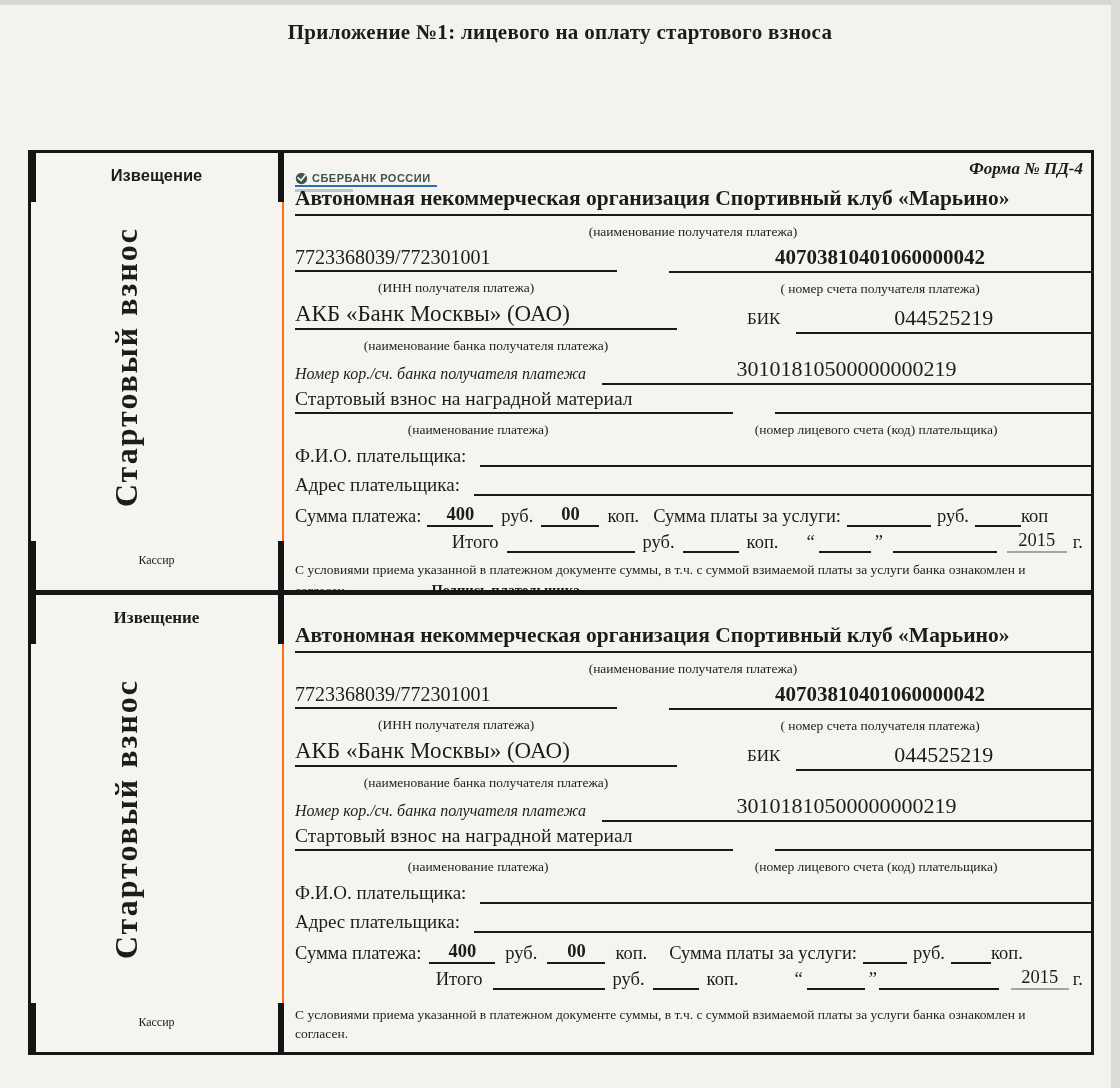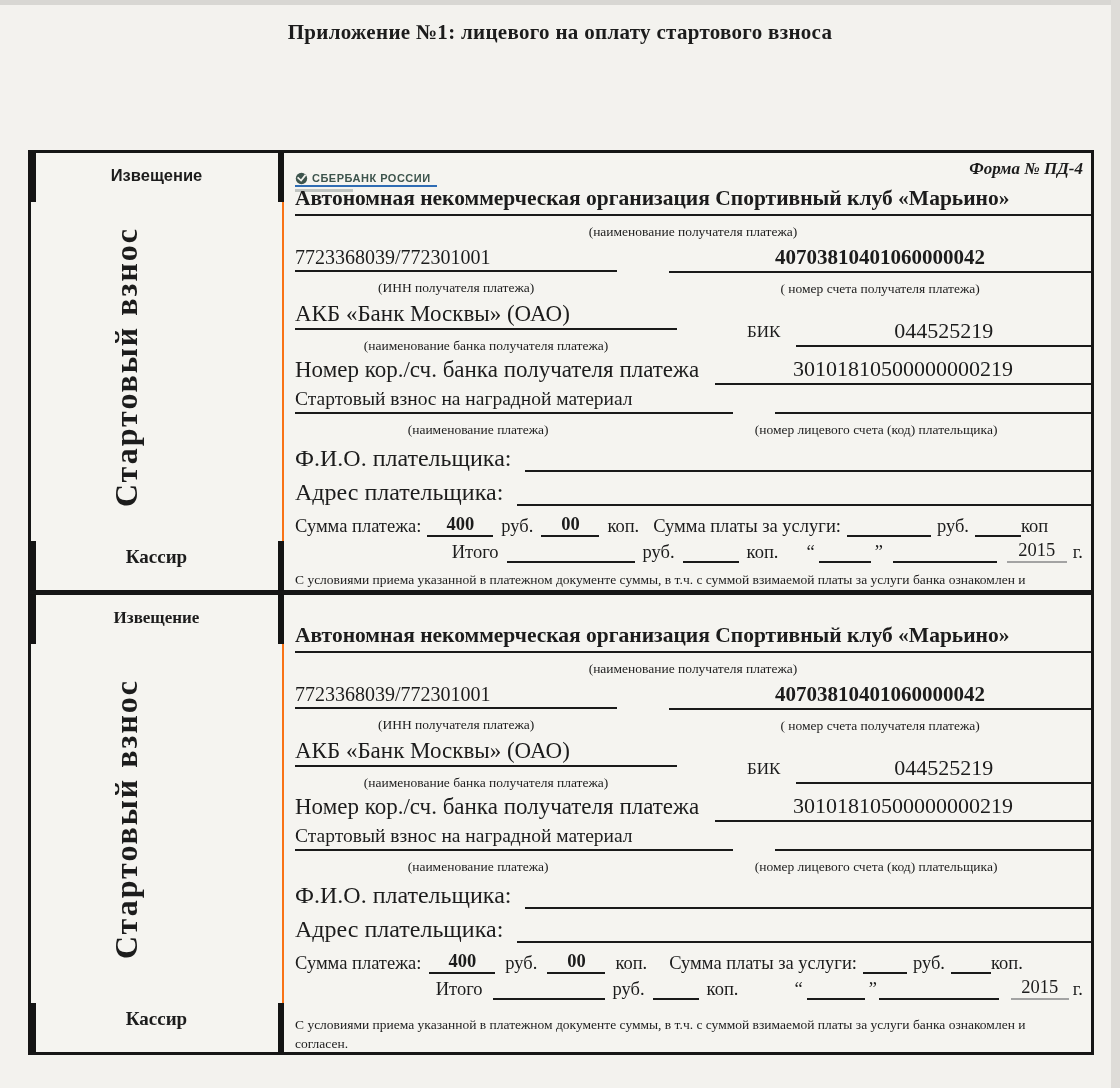--- a/index.html
+++ b/index.html
@@ -23,21 +23,21 @@
 
   
   .left-cell{width:253px;flex:none;border-right:2px solid #f97316;position:relative;box-sizing:border-box;}
   .side-top{margin-top:13px;text-align:center;font-weight:bold;font-size:17px;}
   .sans{font-family:"Liberation Sans","DejaVu Sans",sans-serif;font-size:16.5px;}
   .stub{
     position:absolute;left:95px;top:49%;
     transform:translate(-50%,-50%) rotate(-90deg);
     font-weight:bold;font-size:32px;letter-spacing:2px;white-space:nowrap;
   }
-  .side-bottom{position:absolute;bottom:22px;left:0;width:100%;text-align:center;font-weight:bold;font-size:19px;}
+  .side-bottom{position:absolute;bottom:22px;left:0;width:100%;text-align:center;font-weight:normal;font-size:12px;}
   .cmark{position:absolute;background:#141414;}
   .cm-tl{left:-1px;top:-1px;width:6px;height:50px;}
   .cm-tr{right:-2px;top:-1px;width:6px;height:50px;}
   .cm-bl{left:-1px;bottom:-1px;width:6px;height:50px;}
   .cm-br{right:-2px;bottom:-1px;width:6px;height:50px;}
 
   
   .right-cell{flex:1;box-sizing:border-box;padding:3px 0 0 11px;position:relative;overflow:hidden;}
 
   .hdr-row{display:flex;justify-content:space-between;align-items:flex-start;height:29px;padding-right:8px;}
@@ -55,38 +55,38 @@
   .pair-row{display:flex;margin-top:5px;align-items:center;gap:24px;}
   .pair-left{width:44%;box-sizing:border-box;padding-right:28px;}
   .pair-right{flex:1;}
   .val{border-bottom:2px solid #1a1a1a;padding-bottom:1px;}
   .inn{font-size:20px;}
   .acc{font-weight:bold;font-size:21px;text-align:center;}
 
   .bank-row{display:flex;margin-top:3px;align-items:flex-start;}
   .bank-left{width:48%;box-sizing:border-box;}
   .bank{font-size:23px;}
-  .bank-right{flex:1;display:flex;align-items:flex-end;padding-left:70px;margin-top:17px;}
+  .bank-right{flex:1;display:flex;align-items:flex-end;padding-left:70px;margin-top:4px;}
   .bik-label{font-size:17px;padding-bottom:5px;}
   .bik{flex:1;font-size:22px;text-align:center;margin-left:16px;}
 
   .corr-row{display:flex;align-items:flex-end;margin-top:2px;}
-  .corr-label{font-size:23px;white-space:nowrap;padding-bottom:2px;}
+  .corr-label{font-size:16px;white-space:nowrap;padding-bottom:2px;font-style:italic;}
   .corr{flex:1;margin-left:16px;font-size:22px;text-align:center;}
 
   .payment-row{display:flex;align-items:flex-end;margin-top:3px;}
   .payment-name{font-size:19.5px;border-bottom:2px solid #1a1a1a;flex:0 0 55%;padding-bottom:2px;box-sizing:border-box;}
   .blank-line{border-bottom:2px solid #1a1a1a;height:18px;}
   .personal-acc{flex:1;margin-left:42px;}
   .caption-row{display:flex;}
   .caption-row .c1{width:46%;}
   .caption-row .c2{flex:1;}
 
   .field-row{display:flex;align-items:flex-end;margin-top:7px;}
-  .field-label{font-size:24px;white-space:nowrap;}
+  .field-label{font-size:19px;white-space:nowrap;}
   .blank-fill{flex:1;border-bottom:2px solid #1a1a1a;height:17px;margin-left:14px;}
 
   .amount-row,.total-row{display:flex;align-items:flex-end;font-size:18.5px;white-space:nowrap;padding-right:8px;}
   .amount-row{margin-top:8px;}
   .total-row{margin-top:3px;padding-left:8px;justify-content:flex-end;}
   .blank{display:inline-block;border-bottom:2px solid #1a1a1a;height:15px;}
   .num{display:inline-block;font-weight:bold;border-bottom:2px solid #1a1a1a;text-align:center;padding:0 12px;}
   .year{display:inline-block;border-bottom:2px solid #a3a3a3;text-align:center;padding:0 6px;}
 
   .agreement{margin-top:8px;font-size:13.5px;line-height:1.4;padding-right:14px;}

